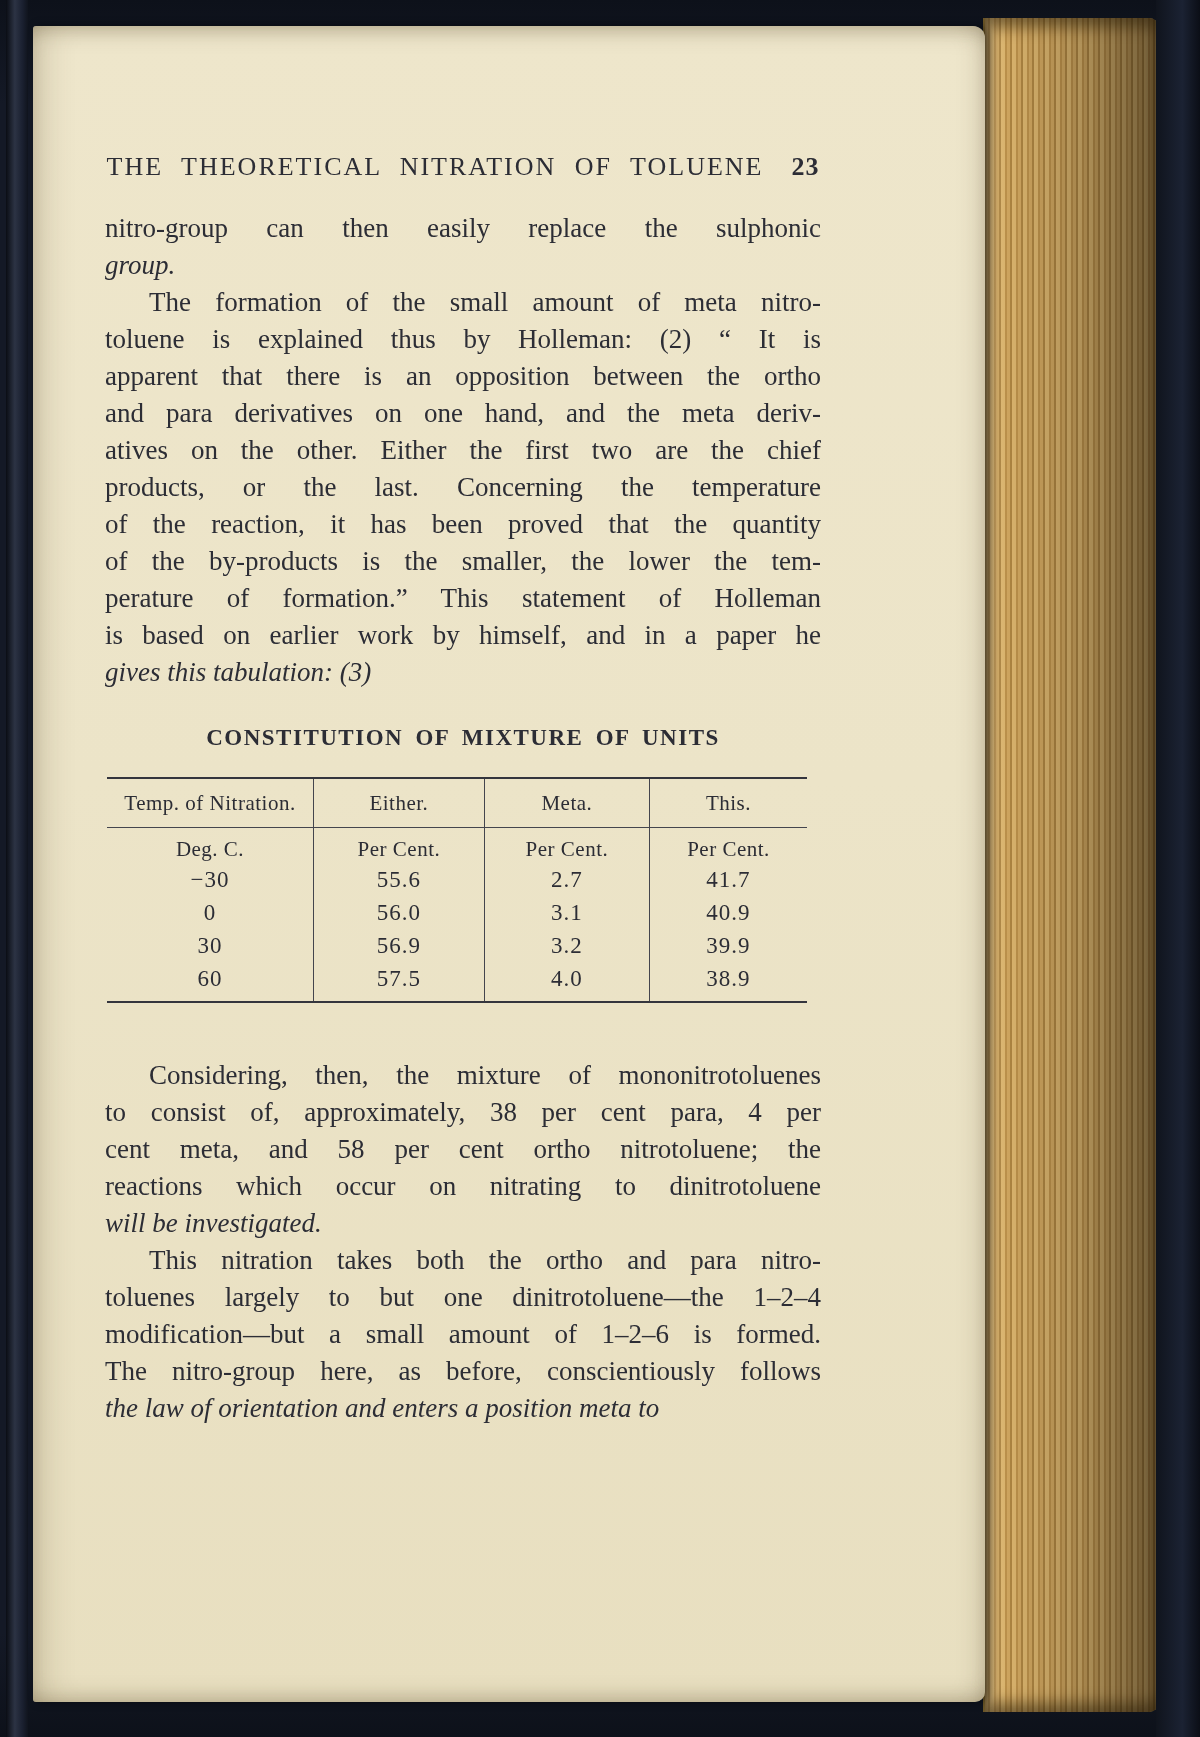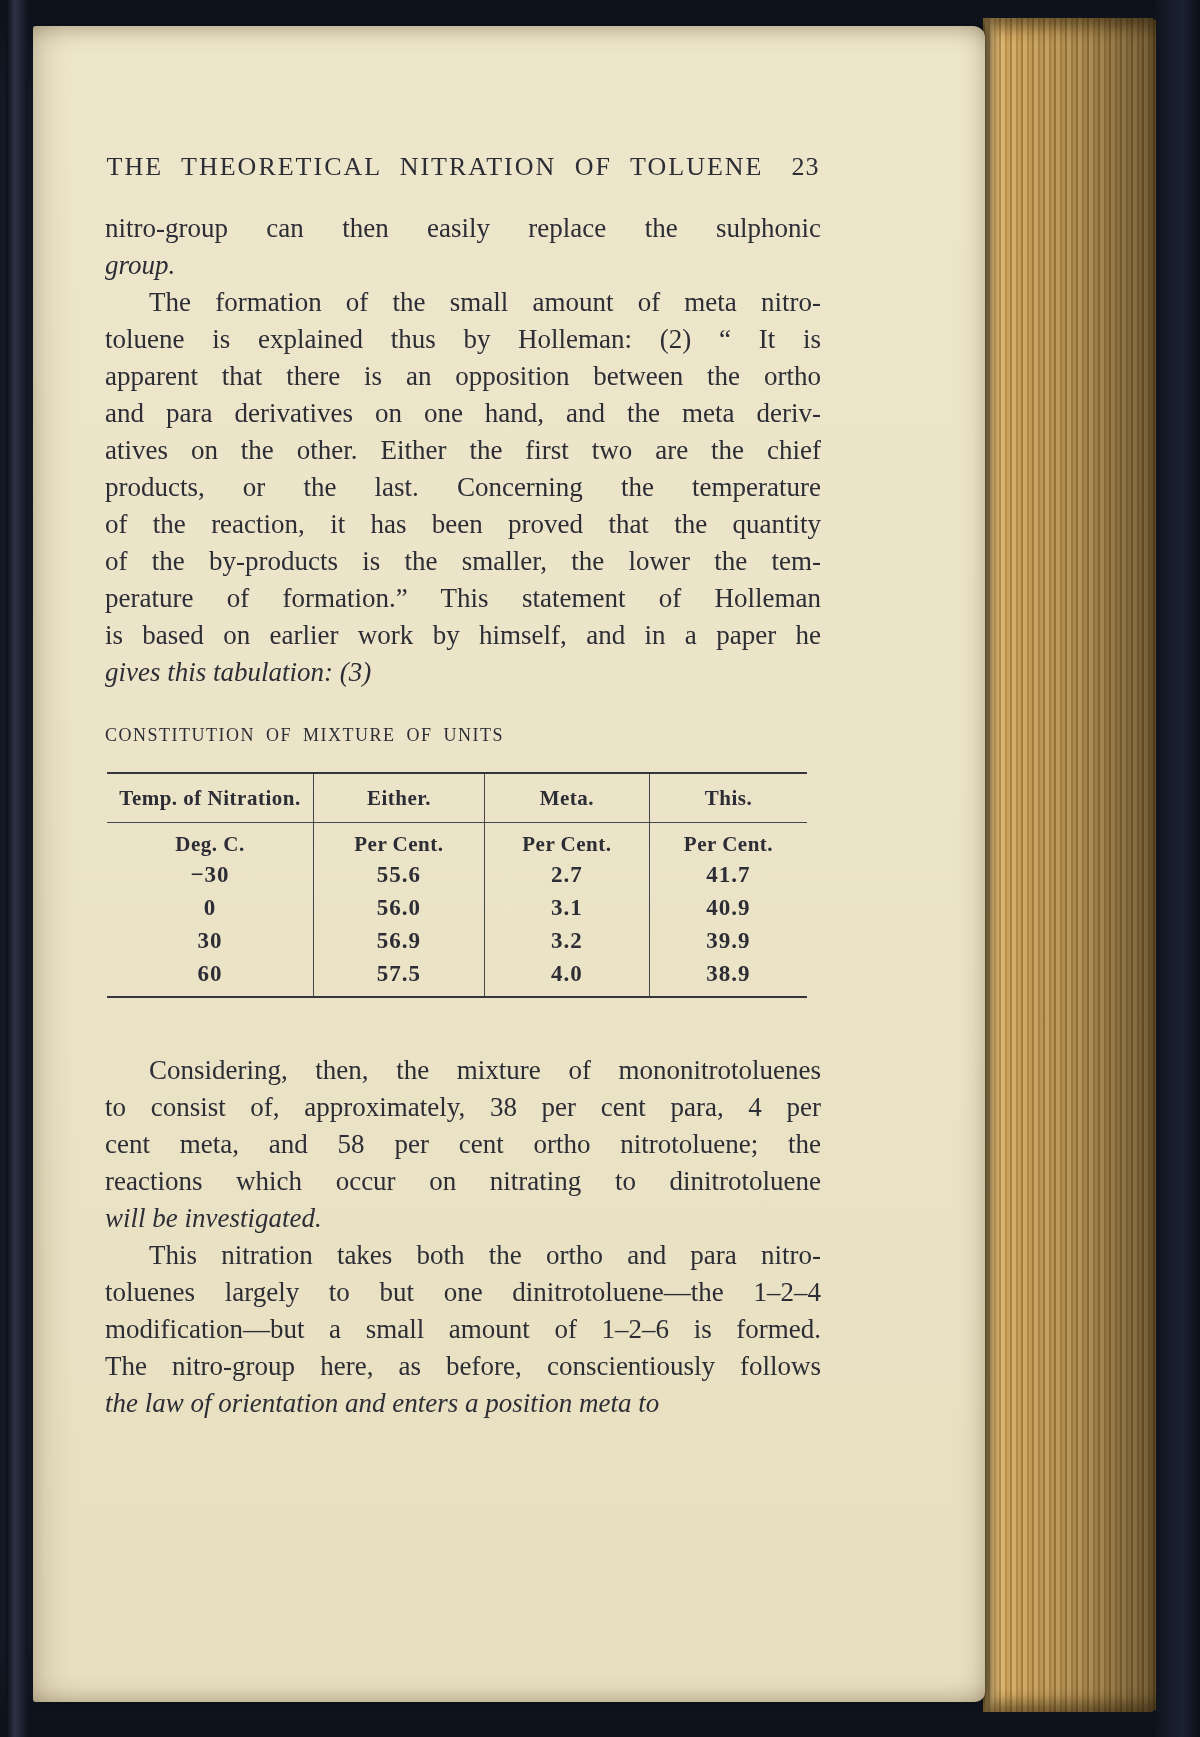--- a/index.html
+++ b/index.html
@@ -80,20 +80,21 @@
     align-items: baseline;
     gap: 28px;
     font-size: 26px;
     letter-spacing: 2px;
     word-spacing: 10px;
     color: #2c2d35;
   }
   .running-head .pagenum {
     letter-spacing: 1px;
     word-spacing: normal;
+    font-weight: bold;
   }
 
   
   .paragraphs { margin-top: 28px; }
   .paragraph { font-size: 27px; color: #2c2d35; }
   .line {
     line-height: 37px;
     text-align: justify;
     text-align-last: justify;
     -moz-text-align-last: justify;
@@ -102,39 +103,41 @@
   .line.last {
     text-align-last: left;
     font-style: italic;
     -moz-text-align-last: left;
   }
   .line.indent { text-indent: 44px; }
 
   
   .table-caption {
     margin-top: 34px;
-    font-size: 18px;
+    text-align: center;
+    font-size: 23px;
     letter-spacing: 1.5px;
     word-spacing: 5px;
     color: #2c2d35;
+    font-weight: bold;
   }
 
   
   .book-table {
     margin-top: 26px;
     margin-left: 2px;
     width: 700px;
     border-collapse: collapse;
     border-top: 2px solid #34353d;
     border-bottom: 2px solid #34353d;
     color: #2c2d35;
   }
   .book-table th, .book-table td {
     text-align: center;
-    font-weight: bold;
+    font-weight: normal;
   }
   .book-table th + th, .book-table td + td {
     border-left: 1.5px solid #44454d;
   }
   .book-table thead th {
     font-size: 21px;
     letter-spacing: .5px;
     padding: 12px 4px 11px;
     border-bottom: 1.5px solid #44454d;
   }

